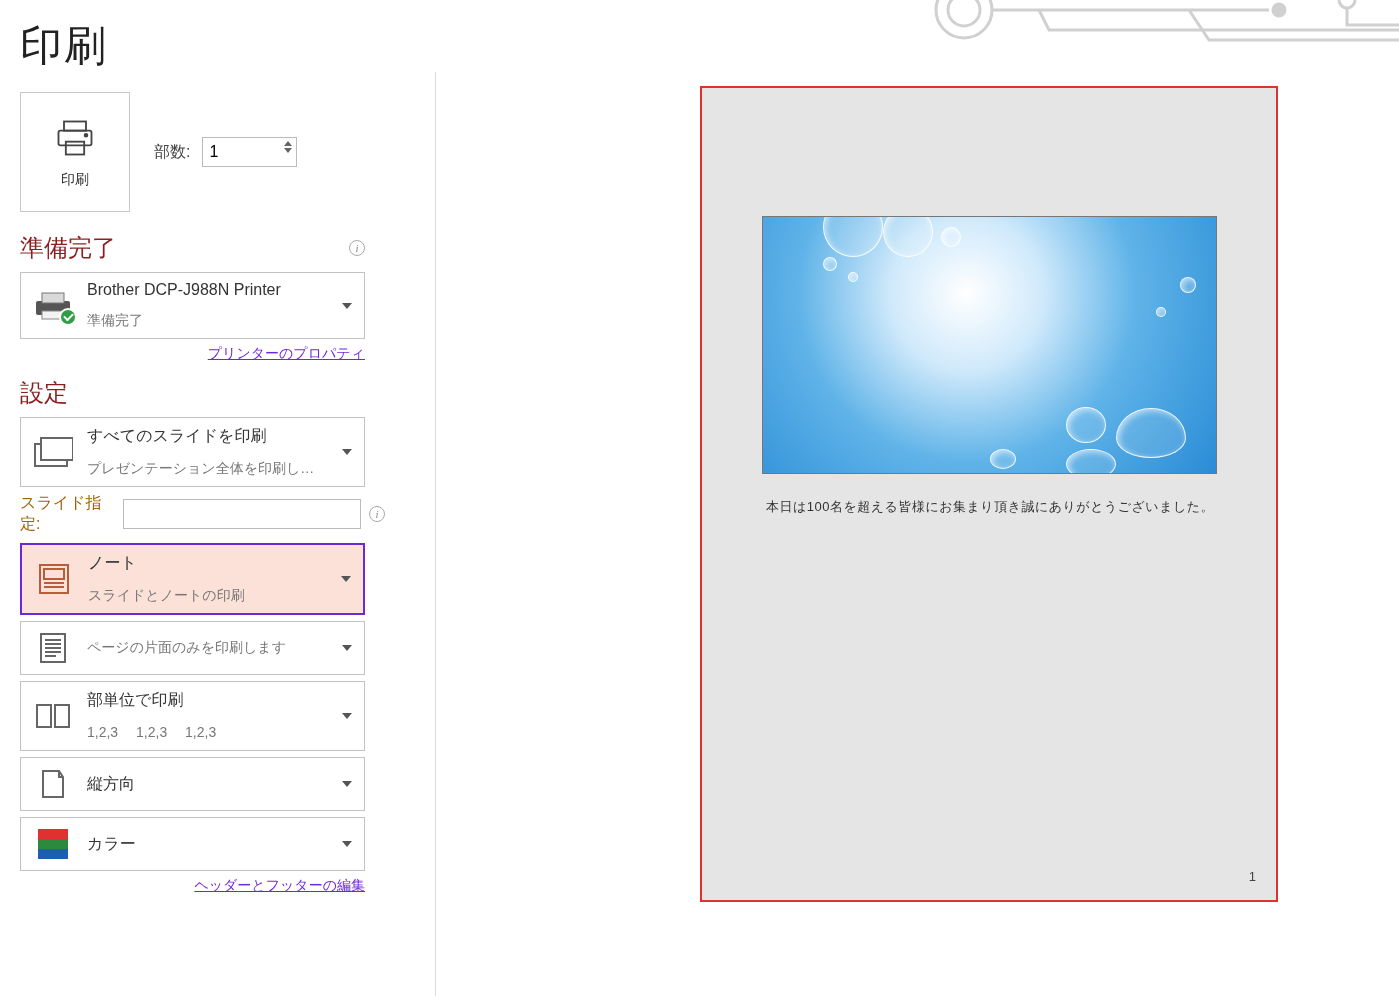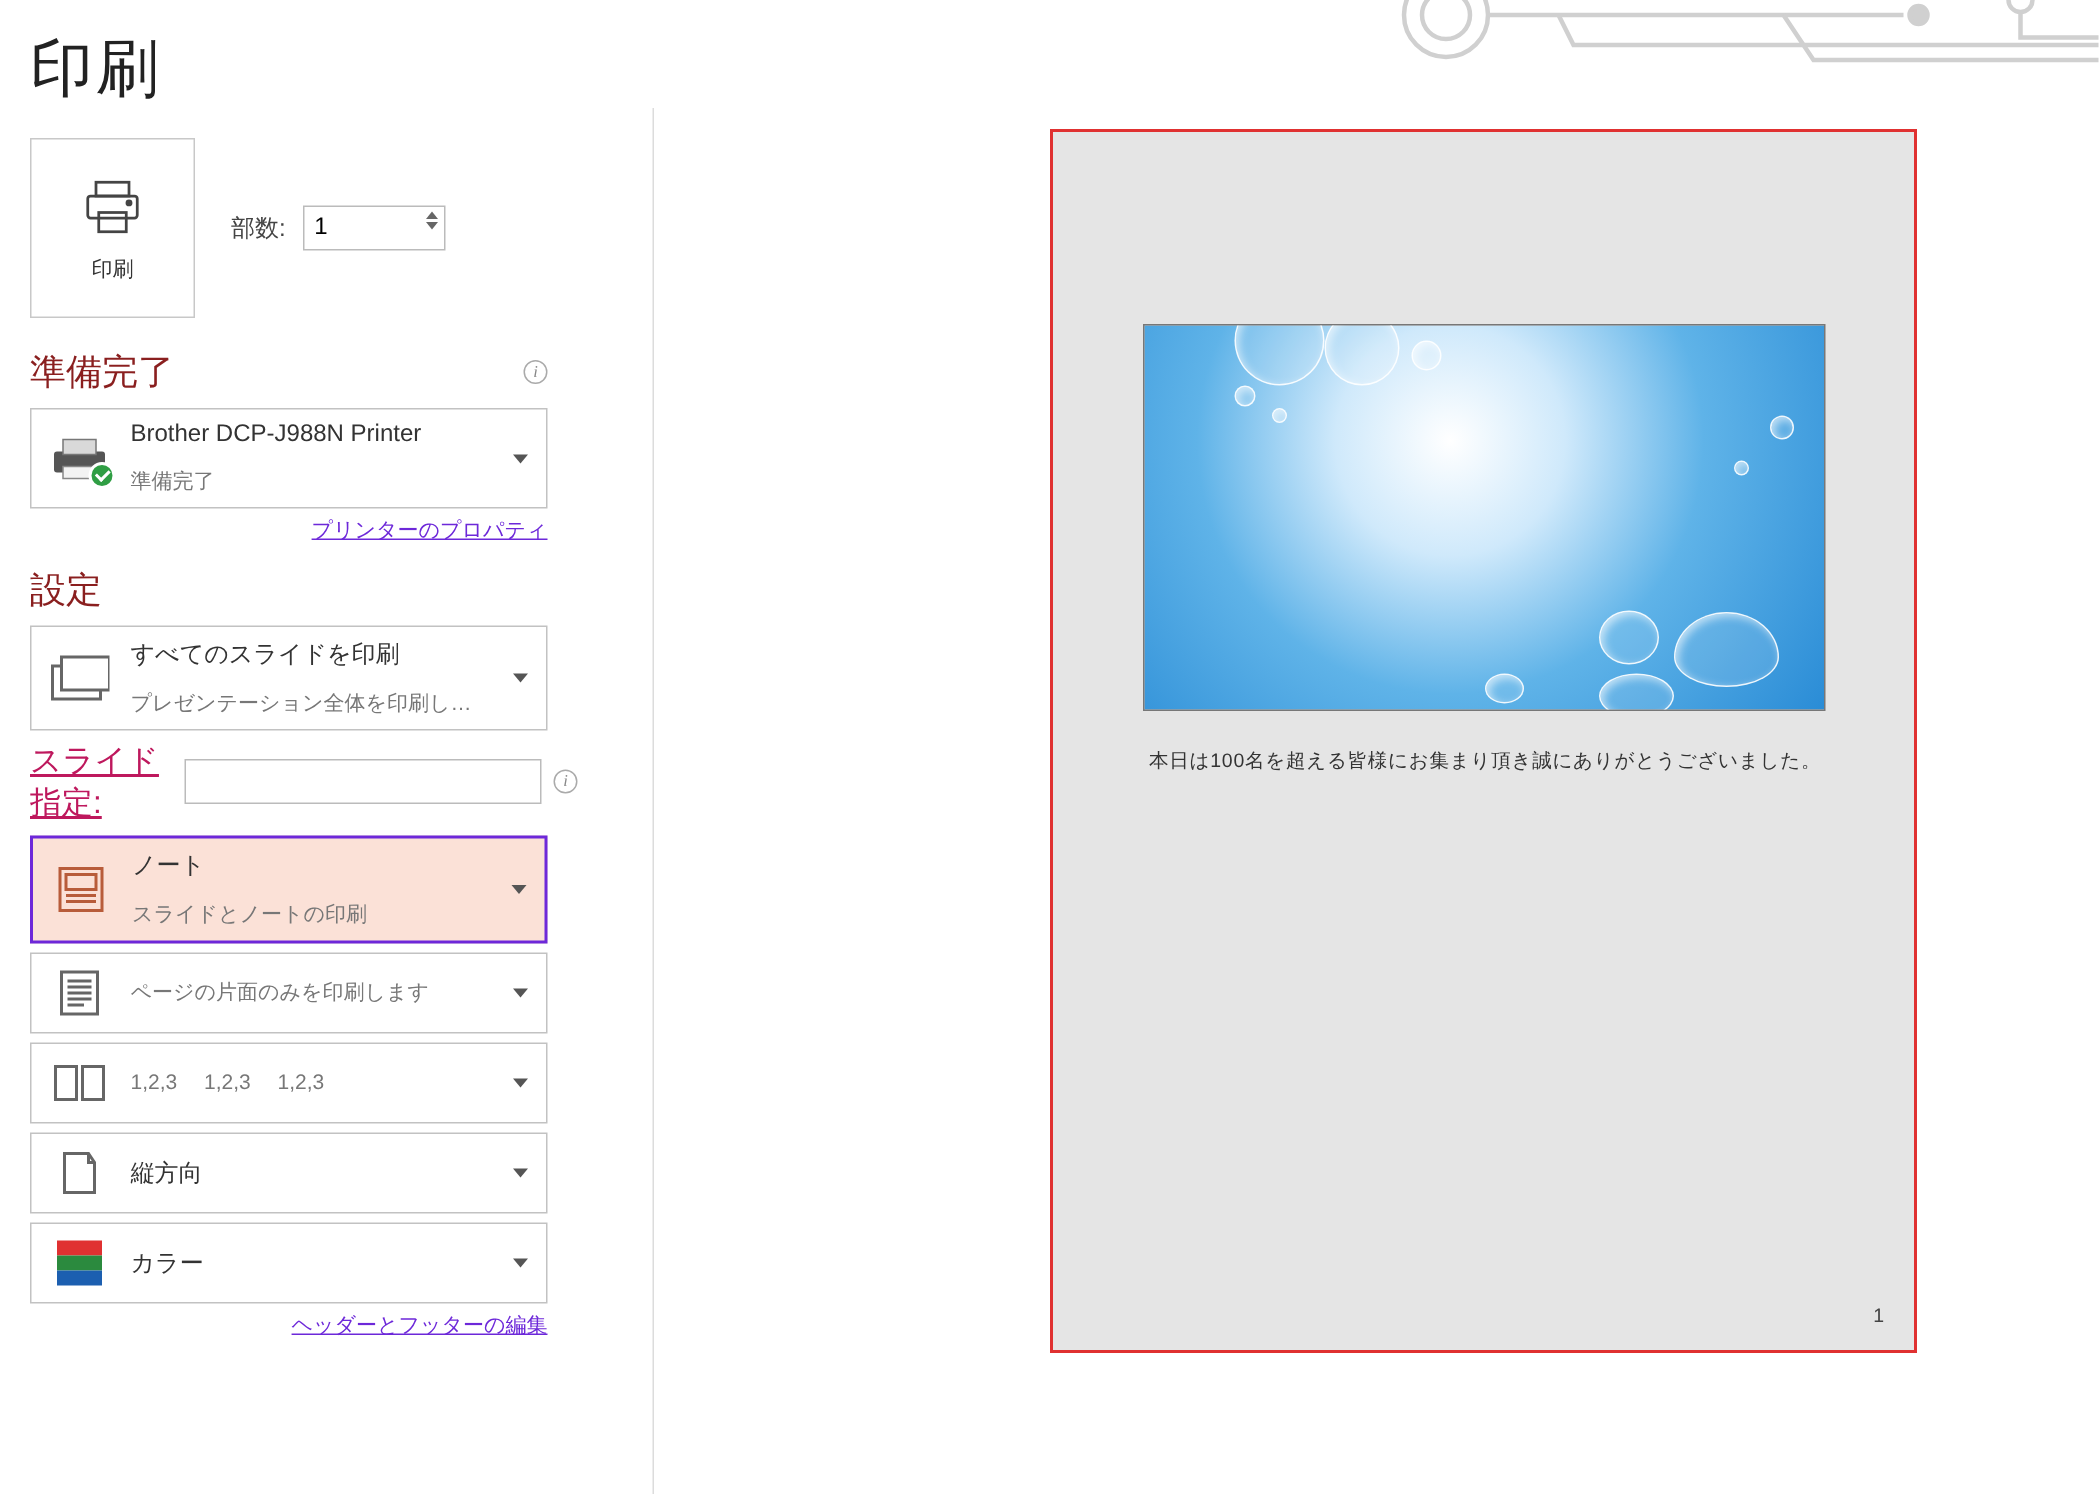--- a/index.html
+++ b/index.html
@@ -102,21 +102,21 @@
   .sel-sub { font-size: 14px; color:#777; white-space:nowrap; overflow:hidden; text-overflow:ellipsis;}
   .sel-single .sel-text { flex-direction: row; align-items:center; }
   .sel-single .sel-title { font-size:16px; }
   .selector .chev {
     width:0;height:0; border-left:5px solid transparent;border-right:5px solid transparent;border-top:6px solid #555;
     position:absolute; right:12px; top:50%; transform:translateY(-50%);
   }
   .link-row { width:345px; text-align:right; margin-bottom:10px; }
   .link { color:#6d28d9; text-decoration:underline; font-size:14px; cursor:pointer; }
   .slide-range-row { display:flex; align-items:center; gap:8px; width:365px; margin:4px 0 8px 0;}
-  .slide-range-label { font-size:21px; color:#be185d; width:95px;text-decoration:underline;}
+  .slide-range-label { font-size:16px; color:#a16207; width:95px;}
   .slide-range-input { flex:1; height:30px; border:1px solid #bbb; padding:0 6px; font-size:14px; outline:none;}
   .printer-dev-icon { position:relative; }
   .check-badge { position:absolute; right:-2px; bottom:-2px; width:18px;height:18px;background:#2f9e44;border:2px solid #fff;border-radius:50%; display:flex;align-items:center;justify-content:center;}
   .check-badge::after{content:"";width:7px;height:4px;border-left:2px solid #fff;border-bottom:2px solid #fff;transform:rotate(-45deg); margin-top:-2px;}
   .color-swatch { display:flex; flex-direction:column; width:30px; height:30px; }
   .color-swatch .r{flex:1;background:#e03131;}
   .color-swatch .g{flex:1;background:#2b8a3e;}
   .color-swatch .b{flex:1;background:#1c5fb0;}
 
   .divider-v { position:absolute; left:435px; top:72px; bottom:0; width:1px; background:#dcdcdc;}
@@ -264,20 +264,21 @@
   </div>
 
   <div class="selector">
     <div class="sel-icon">
       <svg width="40" height="30" viewBox="0 0 40 30" fill="none" stroke="#666" stroke-width="2">
         <rect x="4" y="4" width="14" height="22"></rect>
           <rect x="22" y="4" width="14" height="22"></rect>
       </svg>
     </div>
     <div class="sel-text">
+      <span class="sel-title">部単位で印刷</span>
       <span class="sel-sub">1,2,3　 1,2,3　 1,2,3</span>
     </div>
     <span class="chev"></span>
   </div>
 
   <div class="selector sel-single">
     <div class="sel-icon">
       <svg width="28" height="34" viewBox="0 0 28 34" fill="none" stroke="#666" stroke-width="2">
         <path d="M4 4 H20 L24 10 V30 H4 Z"></path>
         <path d="M20 4 V10 H24"></path>

